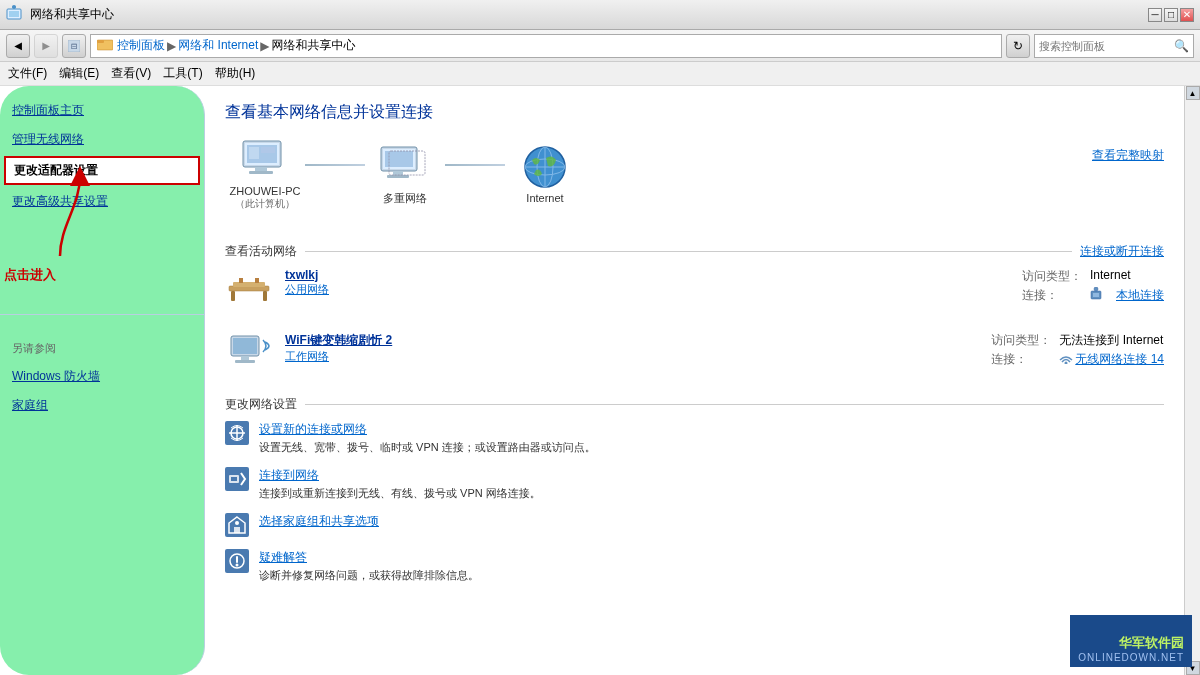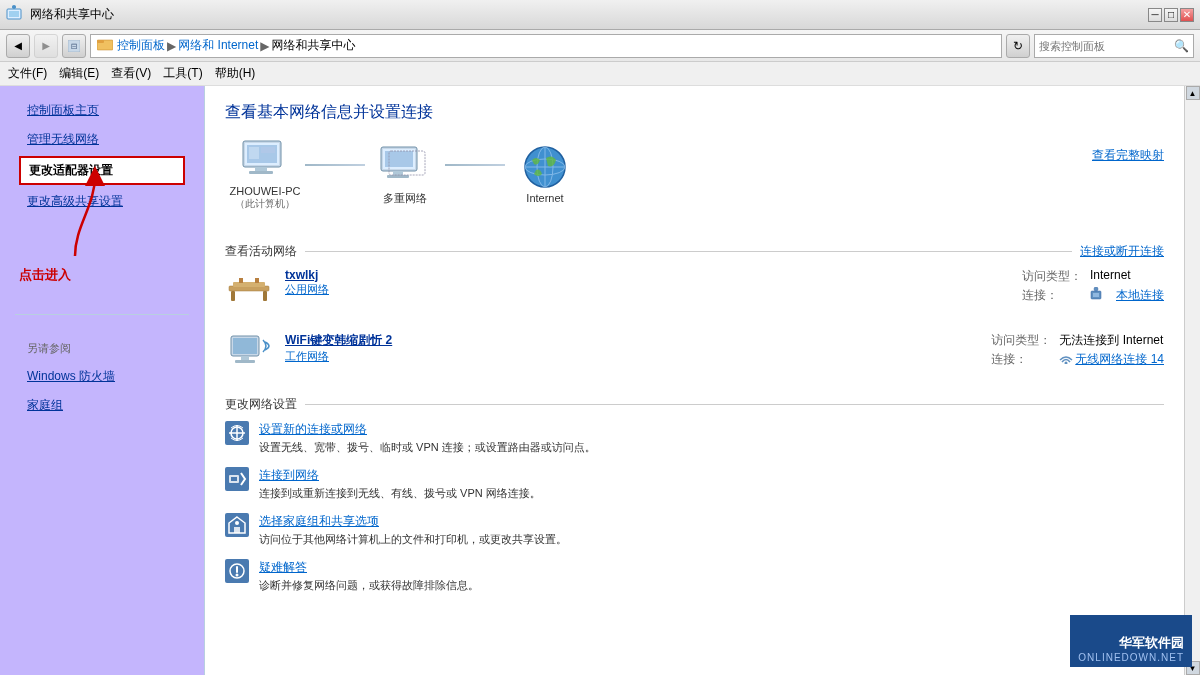--- a/index.html
+++ b/index.html
@@ -95,24 +95,25 @@
 
     
     .main-layout {
       display: flex;
       height: calc(675px - 30px - 32px - 24px);
     }
 
     
     .sidebar {
       width: 205px;
-      background: #c4b5fd;
+      background: #86efac;
       border-right: 1px solid #b8cfe0;
-      padding: 10px 15px;
+      padding: 10px 0;
       flex-shrink: 0;
+      border-radius: 29px;
     }
     .sidebar-item {
       padding: 6px 12px;
       cursor: pointer;
       font-size: 12px;
       color: #003399;
       text-decoration: underline;
     }
     .sidebar-item.active {
       background: #fff;
@@ -580,21 +581,20 @@
       <div class="settings-item-icon">
         <svg width="24" height="24" viewBox="0 0 24 24">
           <rect x="0" y="0" width="24" height="24" rx="2" fill="#4a7ab0"></rect>
           <path d="M12 4 L20 10 L20 20 L4 20 L4 10 Z" fill="none" stroke="white" stroke-width="1.5"></path>
           <rect x="9" y="14" width="6" height="6" fill="white" opacity="0.8"></rect>
           <circle cx="12" cy="10" r="2" fill="white"></circle>
         </svg>
       </div>
       <div class="settings-item-content">
         <a class="settings-item-link">选择家庭组和共享选项</a>
-        <div class="settings-item-desc">访问位于其他网络计算机上的文件和打印机，或更改共享设置。</div>
       </div>
     </div>
 
     <div class="settings-item">
       <div class="settings-item-icon">
         <svg width="24" height="24" viewBox="0 0 24 24">
           <rect x="0" y="0" width="24" height="24" rx="2" fill="#4a7ab0"></rect>
           <circle cx="12" cy="12" r="7" fill="none" stroke="white" stroke-width="1.5"></circle>
           <line x1="12" y1="8" x2="12" y2="13" stroke="white" stroke-width="2" stroke-linecap="round"></line>
           <circle cx="12" cy="16" r="1.5" fill="white"></circle>
@@ -611,16 +611,16 @@
   <div class="scrollbar">
     <div style="width:14px;height:14px;background:#d0d8e0;border:1px solid #aaa;display:flex;align-items:center;justify-content:center;font-size:8px;">▲</div>
     <div style="flex:1;background:#e8eef4;"></div>
     <div style="width:14px;height:14px;background:#d0d8e0;border:1px solid #aaa;display:flex;align-items:center;justify-content:center;font-size:8px;">▼</div>
   </div>
 
 </div>
 
 <div class="watermark">
   <div style="display:flex;flex-direction:column;align-items:flex-end;">
-    <div style="font-size:13px;font-weight:bold;color:#ffffff;margin-top:15px;">华军软件园</div>
+    <div style="font-size:13px;font-weight:bold;color:#bef264;margin-top:15px;">华军软件园</div>
     <div style="font-size:10px;color:#a0c0f0;letter-spacing:1px;">ONLINEDOWN.NET</div>
   </div>
 </div>
 
 </body></html>

